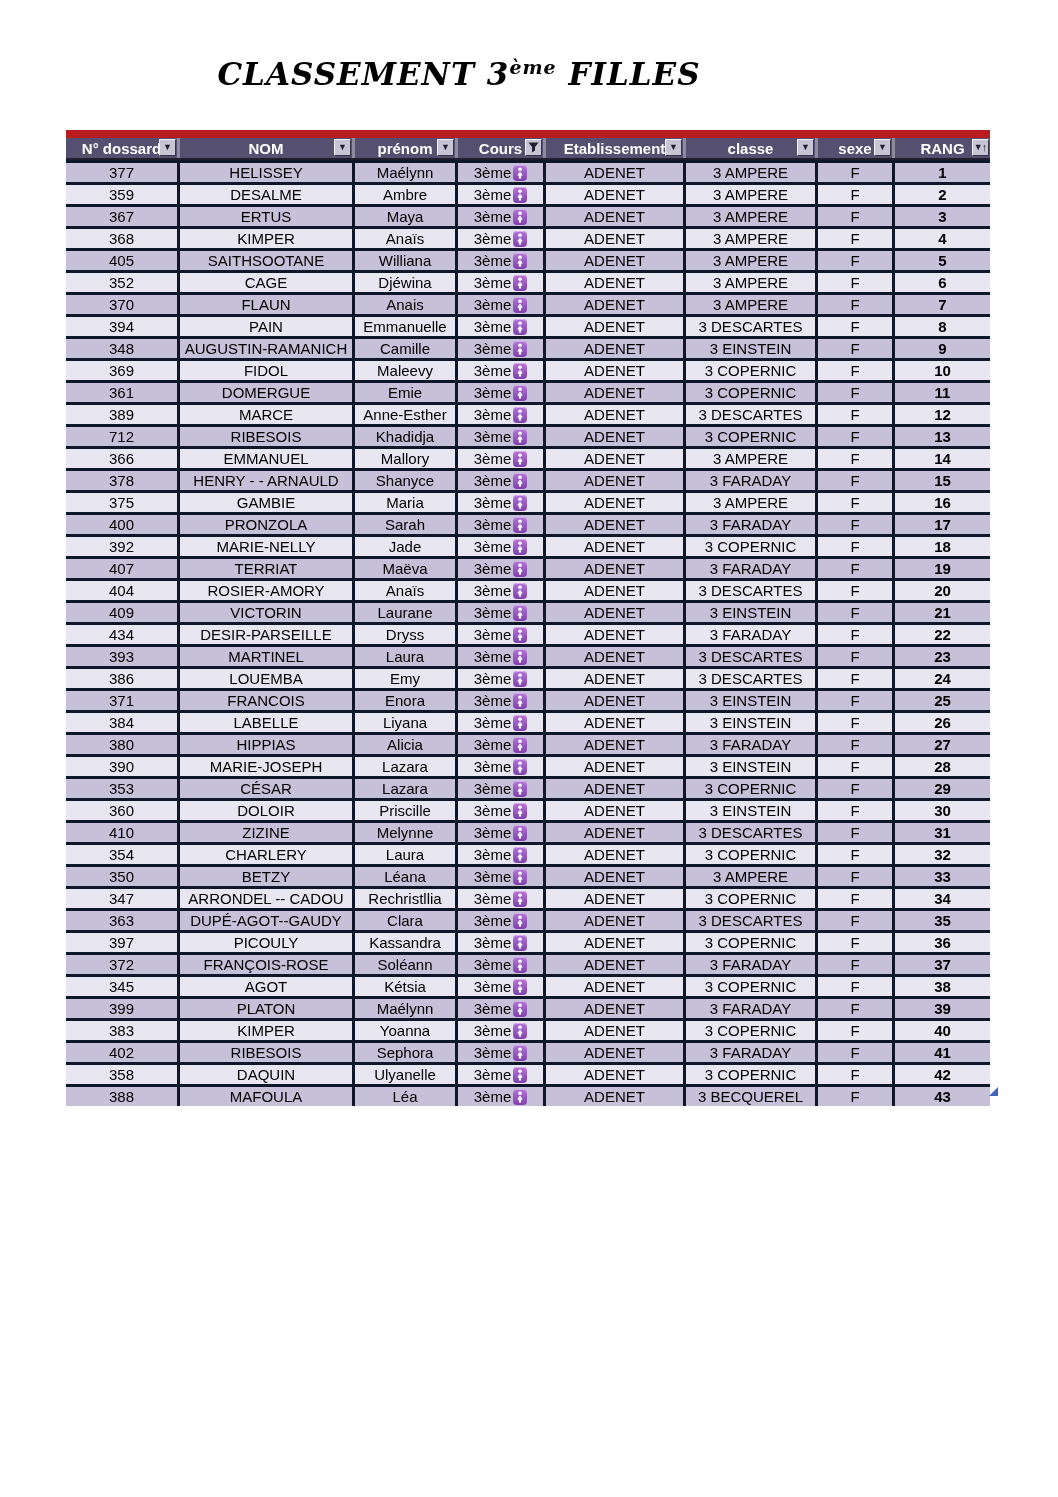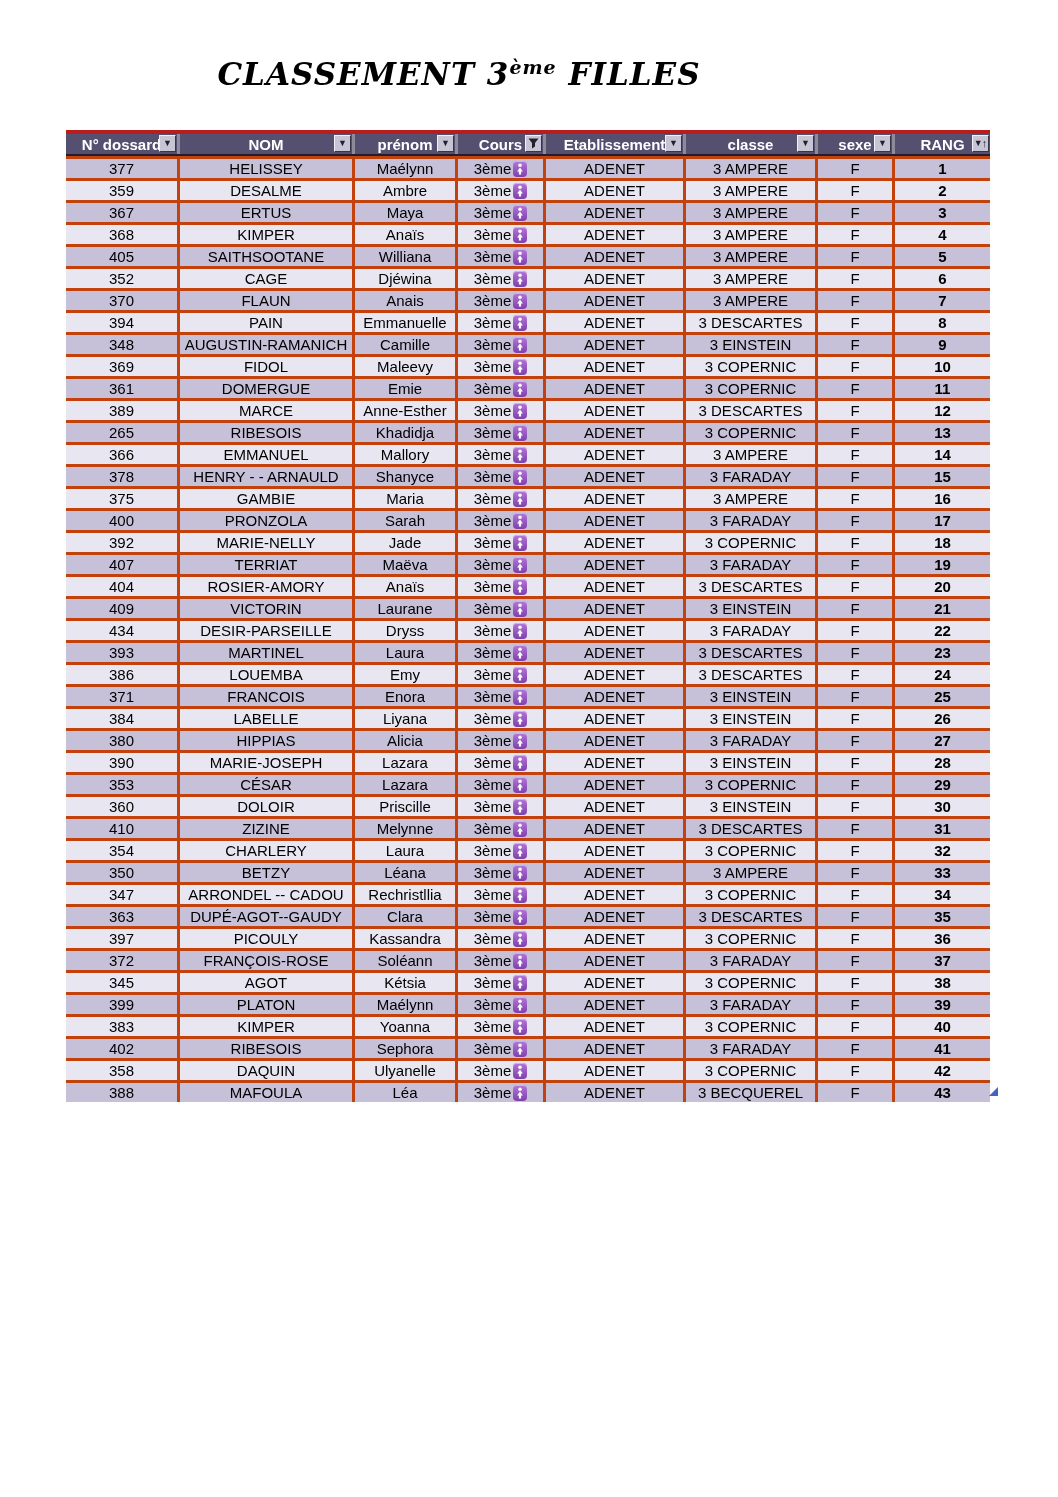--- a/index.html
+++ b/index.html
@@ -9,36 +9,36 @@
   }
   .title{
     position:absolute;top:56px;left:0;width:918px;text-align:center;
     font-family:"DejaVu Serif",serif;font-weight:bold;font-style:italic;
     font-size:31px;letter-spacing:1px;color:#000;
   }
   .title .sup{font-size:19px;vertical-align:super;line-height:0;}
   .table{position:absolute;left:66px;top:130px;width:924px;}
   .thead{
     display:grid;grid-template-columns:111px 172px 100px 85px 137px 129px 74px 95px;
-    gap:3px;background:#8d8a9b;border-top:4px solid #b91c1c;border-bottom:2px solid #211d2c;
+    gap:3px;background:#8d8a9b;border-top:8px solid #b91c1c;border-bottom:2px solid #211d2c;
   }
   .th{
     height:20px;background:#565070;color:#fff;font-weight:bold;font-size:15px;
     display:flex;align-items:center;justify-content:center;position:relative;
     overflow:hidden;white-space:nowrap;
   }
   .filter-btn{
     position:absolute;right:1px;top:1px;width:17px;height:17px;
     background:#c7c4d3;border:1px solid;border-color:#f2f0f8 #39344a #39344a #f2f0f8;
     display:flex;align-items:center;justify-content:center;padding:0;cursor:pointer;
     font-family:"Liberation Sans",sans-serif;
   }
   .filter-btn .tri{font-size:9px;line-height:1;color:#231f31;}
   .filter-btn .up{font-size:11px;line-height:1;color:#231f31;font-weight:bold;margin-left:-1px;}
-  .tbody{padding-top:3px;background:#c2410c;}
+  .tbody{padding-top:3px;background:#0f172a;}
   .tr{
     display:grid;grid-template-columns:111px 172px 100px 85px 137px 129px 74px 95px;
     gap:3px;margin-bottom:3px;
   }
   .td{
     height:19px;font-size:15px;color:#000;display:flex;align-items:center;
     justify-content:center;overflow:hidden;white-space:nowrap;
   }
   .tr.odd  .td{background:#c6c1d8;}
   .tr.even .td{background:#e8e6f1;}
@@ -493,21 +493,21 @@
         </div>
         <div class="td td-sexe">
           <span>F</span>
         </div>
         <div class="td td-rang">
           <span>12</span>
         </div>
       </div>
       <div class="tr odd">
         <div class="td td-dossard">
-          <span>265</span>
+          <span>712</span>
         </div>
         <div class="td td-nom">
           <span>RIBESOIS</span>
         </div>
         <div class="td td-prenom">
           <span>Khadidja</span>
         </div>
         <div class="td td-cours">
           <span>3ème</span>
           <span class="badge">

